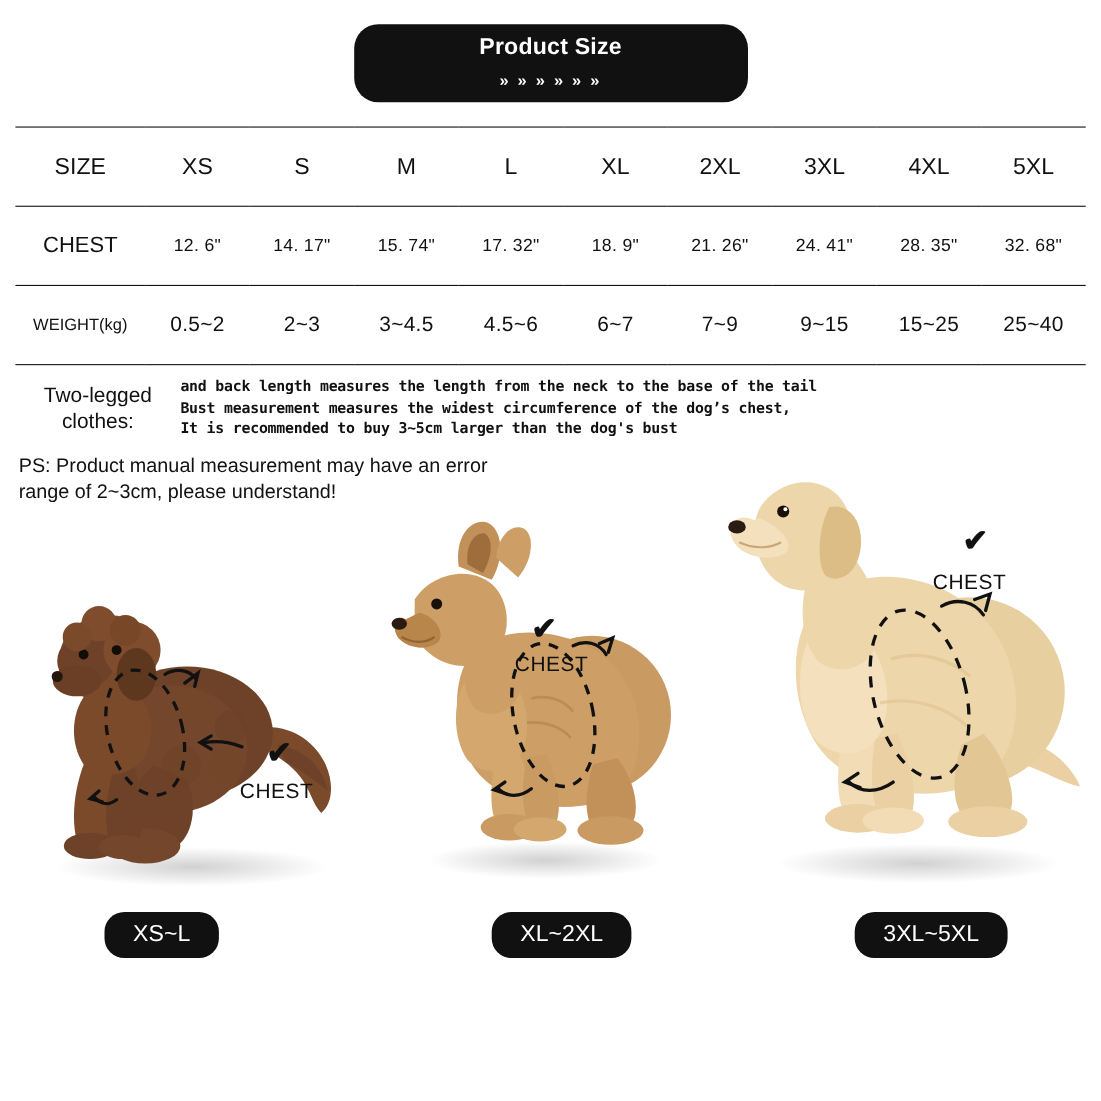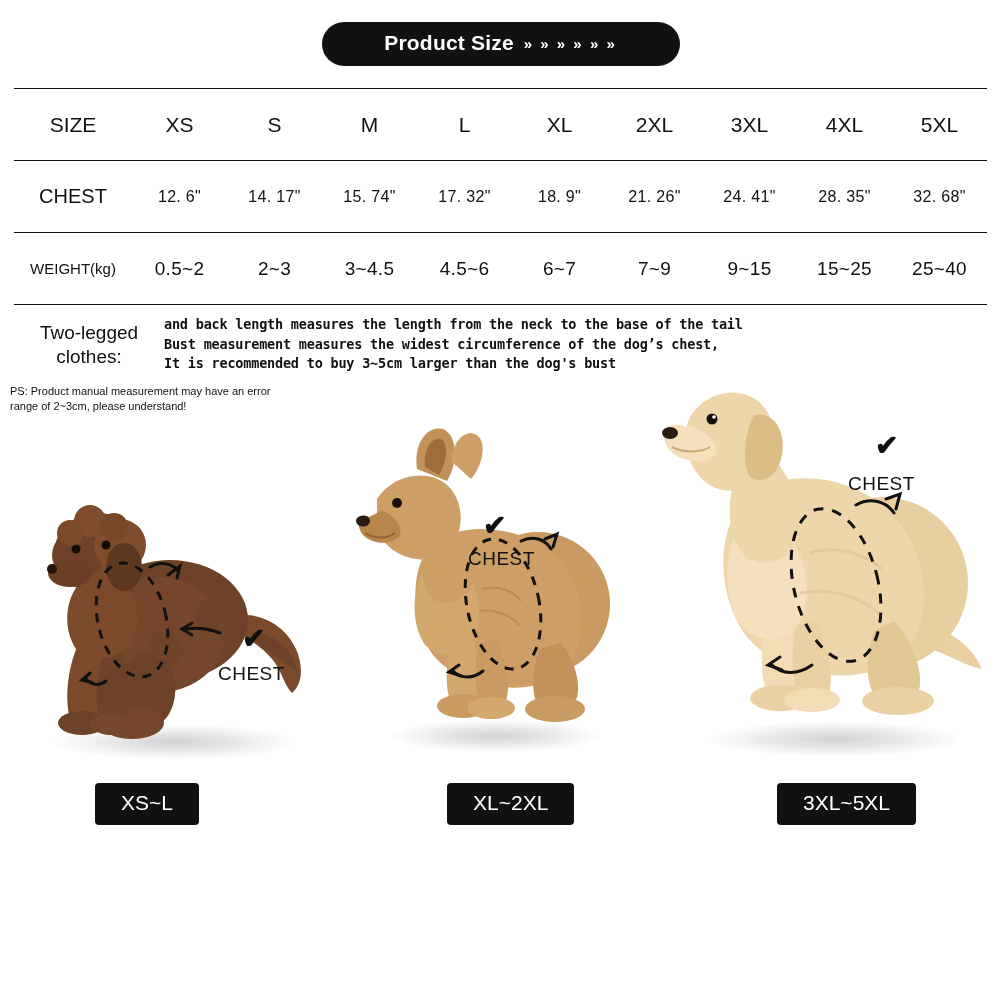--- a/index.html
+++ b/index.html
@@ -25,20 +25,21 @@
   .title-pill {
     background: #111111;
     color: #ffffff;
     border-radius: 22px;
     padding: 9px 34px 11px 34px;
     display: flex;
     align-items: center;
     gap: 10px;
     min-width: 290px;
     justify-content: center;
+    flex-direction: column;
   }
   .title-text {
     font-size: 21px;
     font-weight: bold;
     letter-spacing: .2px;
   }
   .chev-group {
     display: flex;
     align-items: center;
     gap: 4px;
@@ -105,40 +106,40 @@
   }
   .note-lines {
     flex: 1;
     font-family: "DejaVu Sans Mono", monospace;
     font-size: 13.5px;
     line-height: 1.45;
     font-weight: bold;
     letter-spacing: -0.2px;
   }
   .ps {
-    padding: 10px 14px 0 10px;
-    font-size: 11px;
+    padding: 10px 14px 0 17px;
+    font-size: 18px;
     line-height: 1.35;
   }
 
   
   .dogs {
     position: relative;
     height: 420px;
     margin-top: 2px;
   }
   .dog-panel {
     position: absolute;
     bottom: 0;
   }
   .label-pill {
     position: absolute;
     background: #111111;
     color: #ffffff;
-    border-radius: 4px;
+    border-radius: 18px;
     font-size: 21px;
     padding: 8px 26px 10px 26px;
     bottom: 10px;
   }
   .chest-label {
     position: absolute;
     font-size: 19px;
     letter-spacing: .5px;
   }
   .check {

